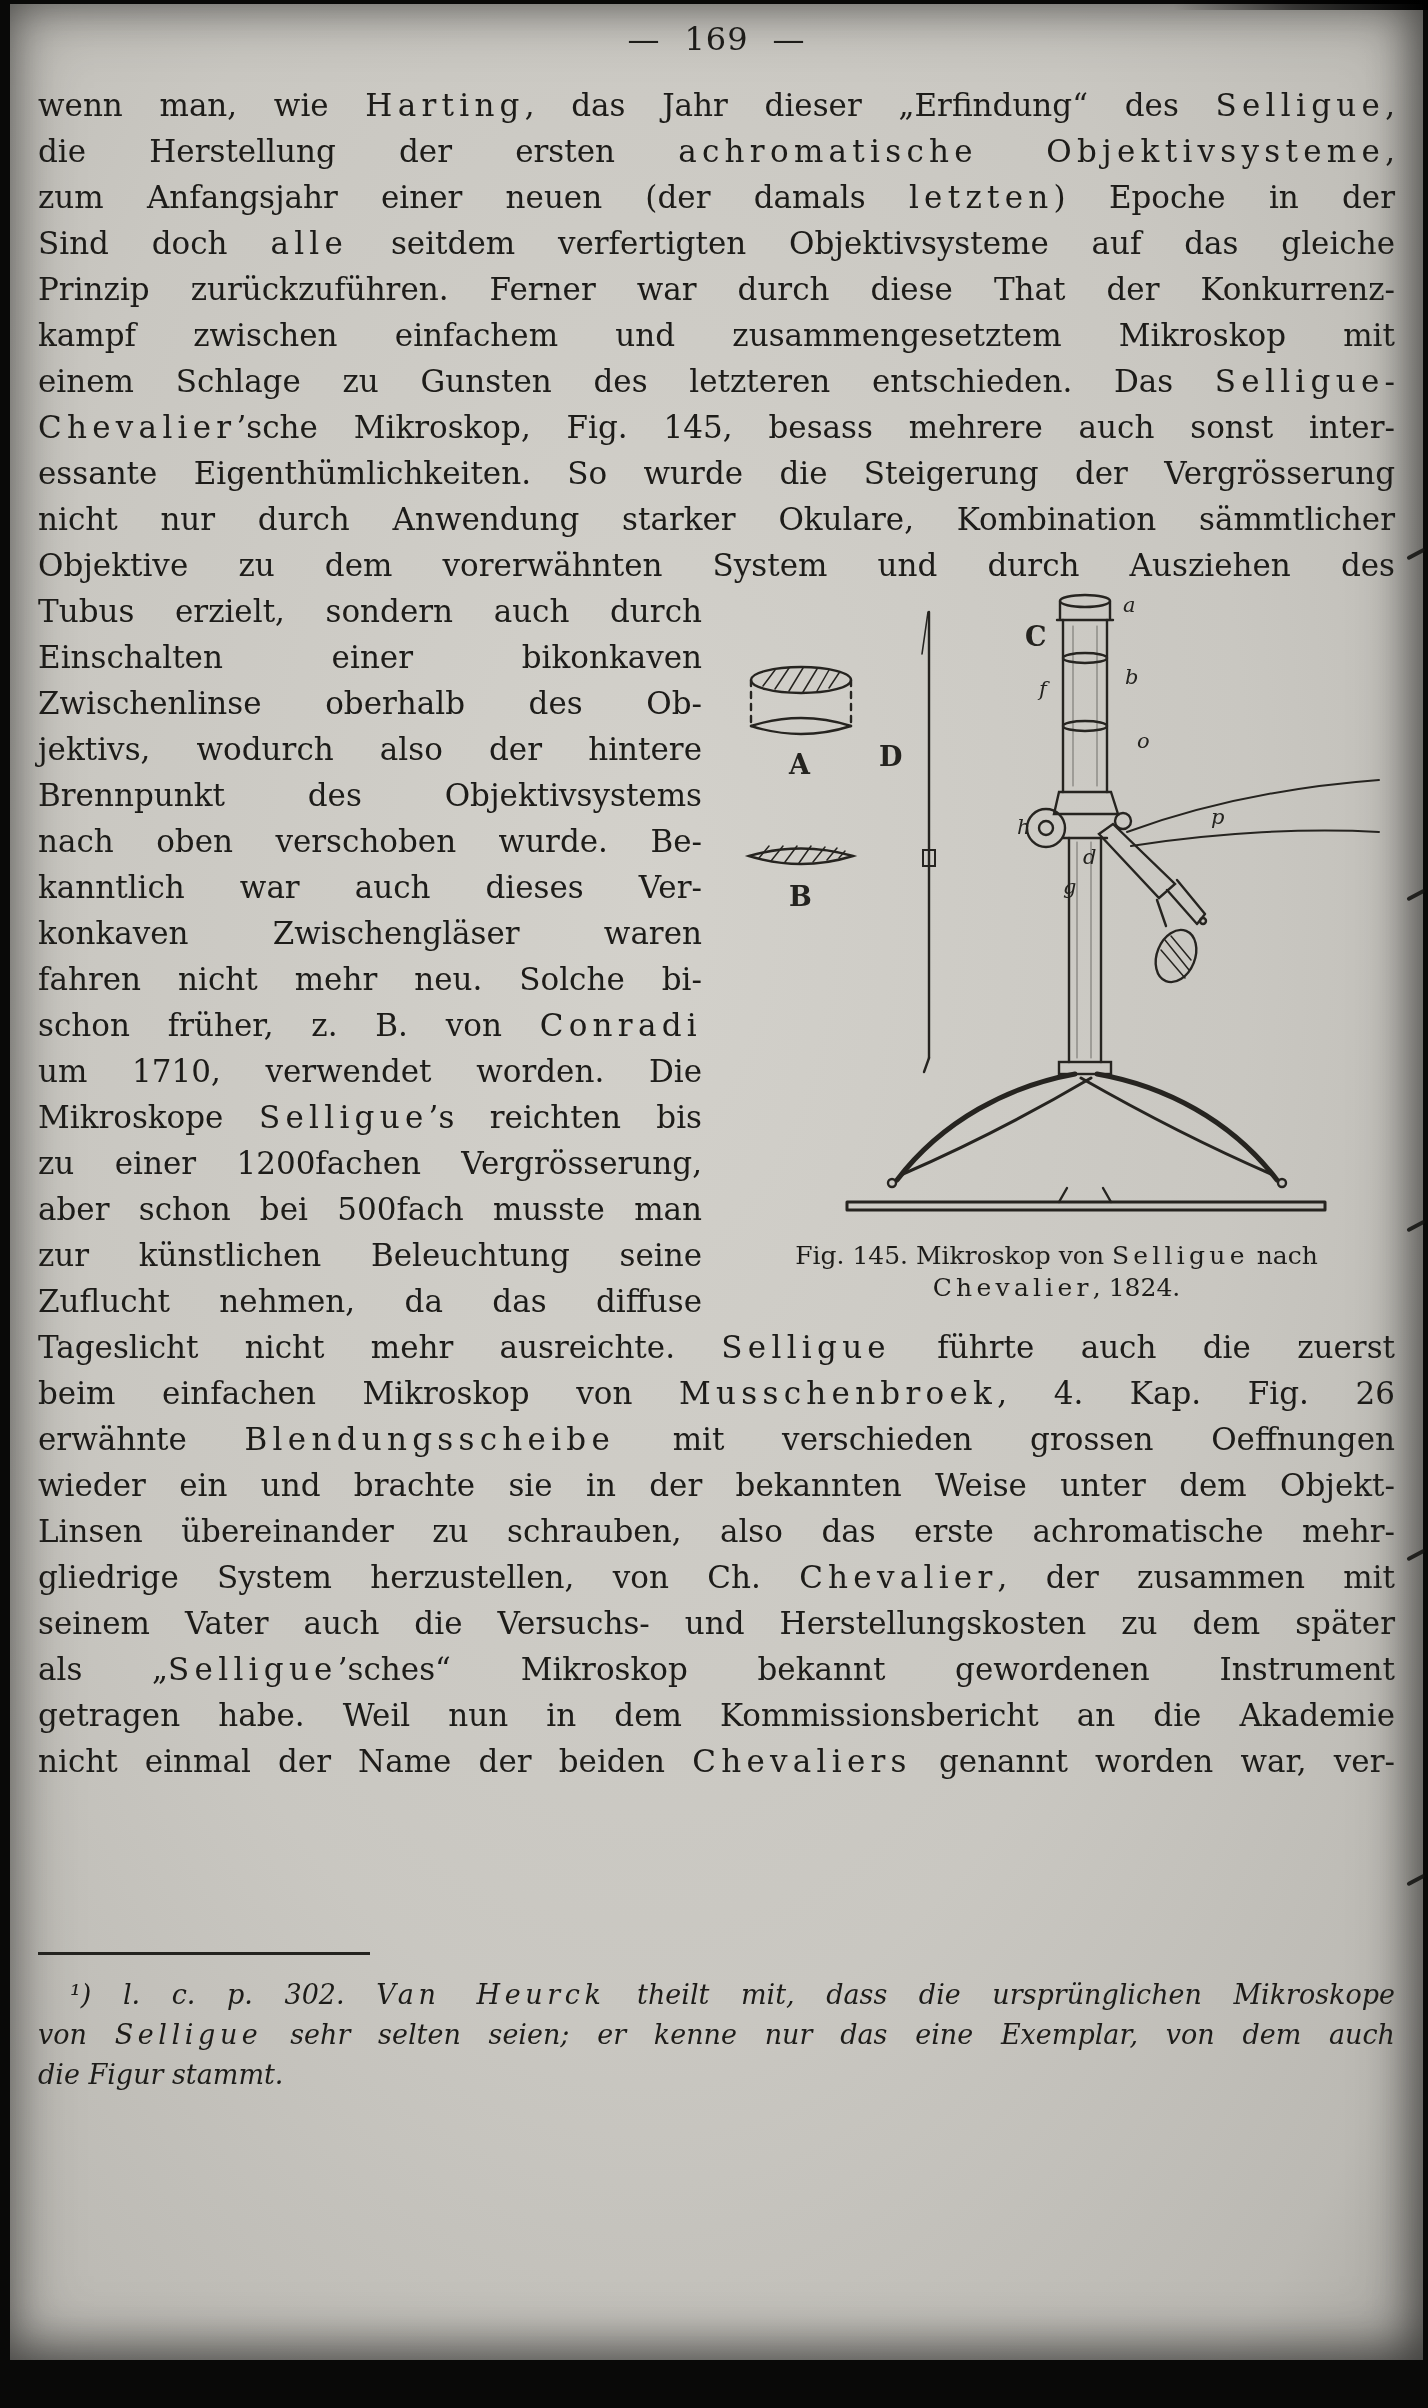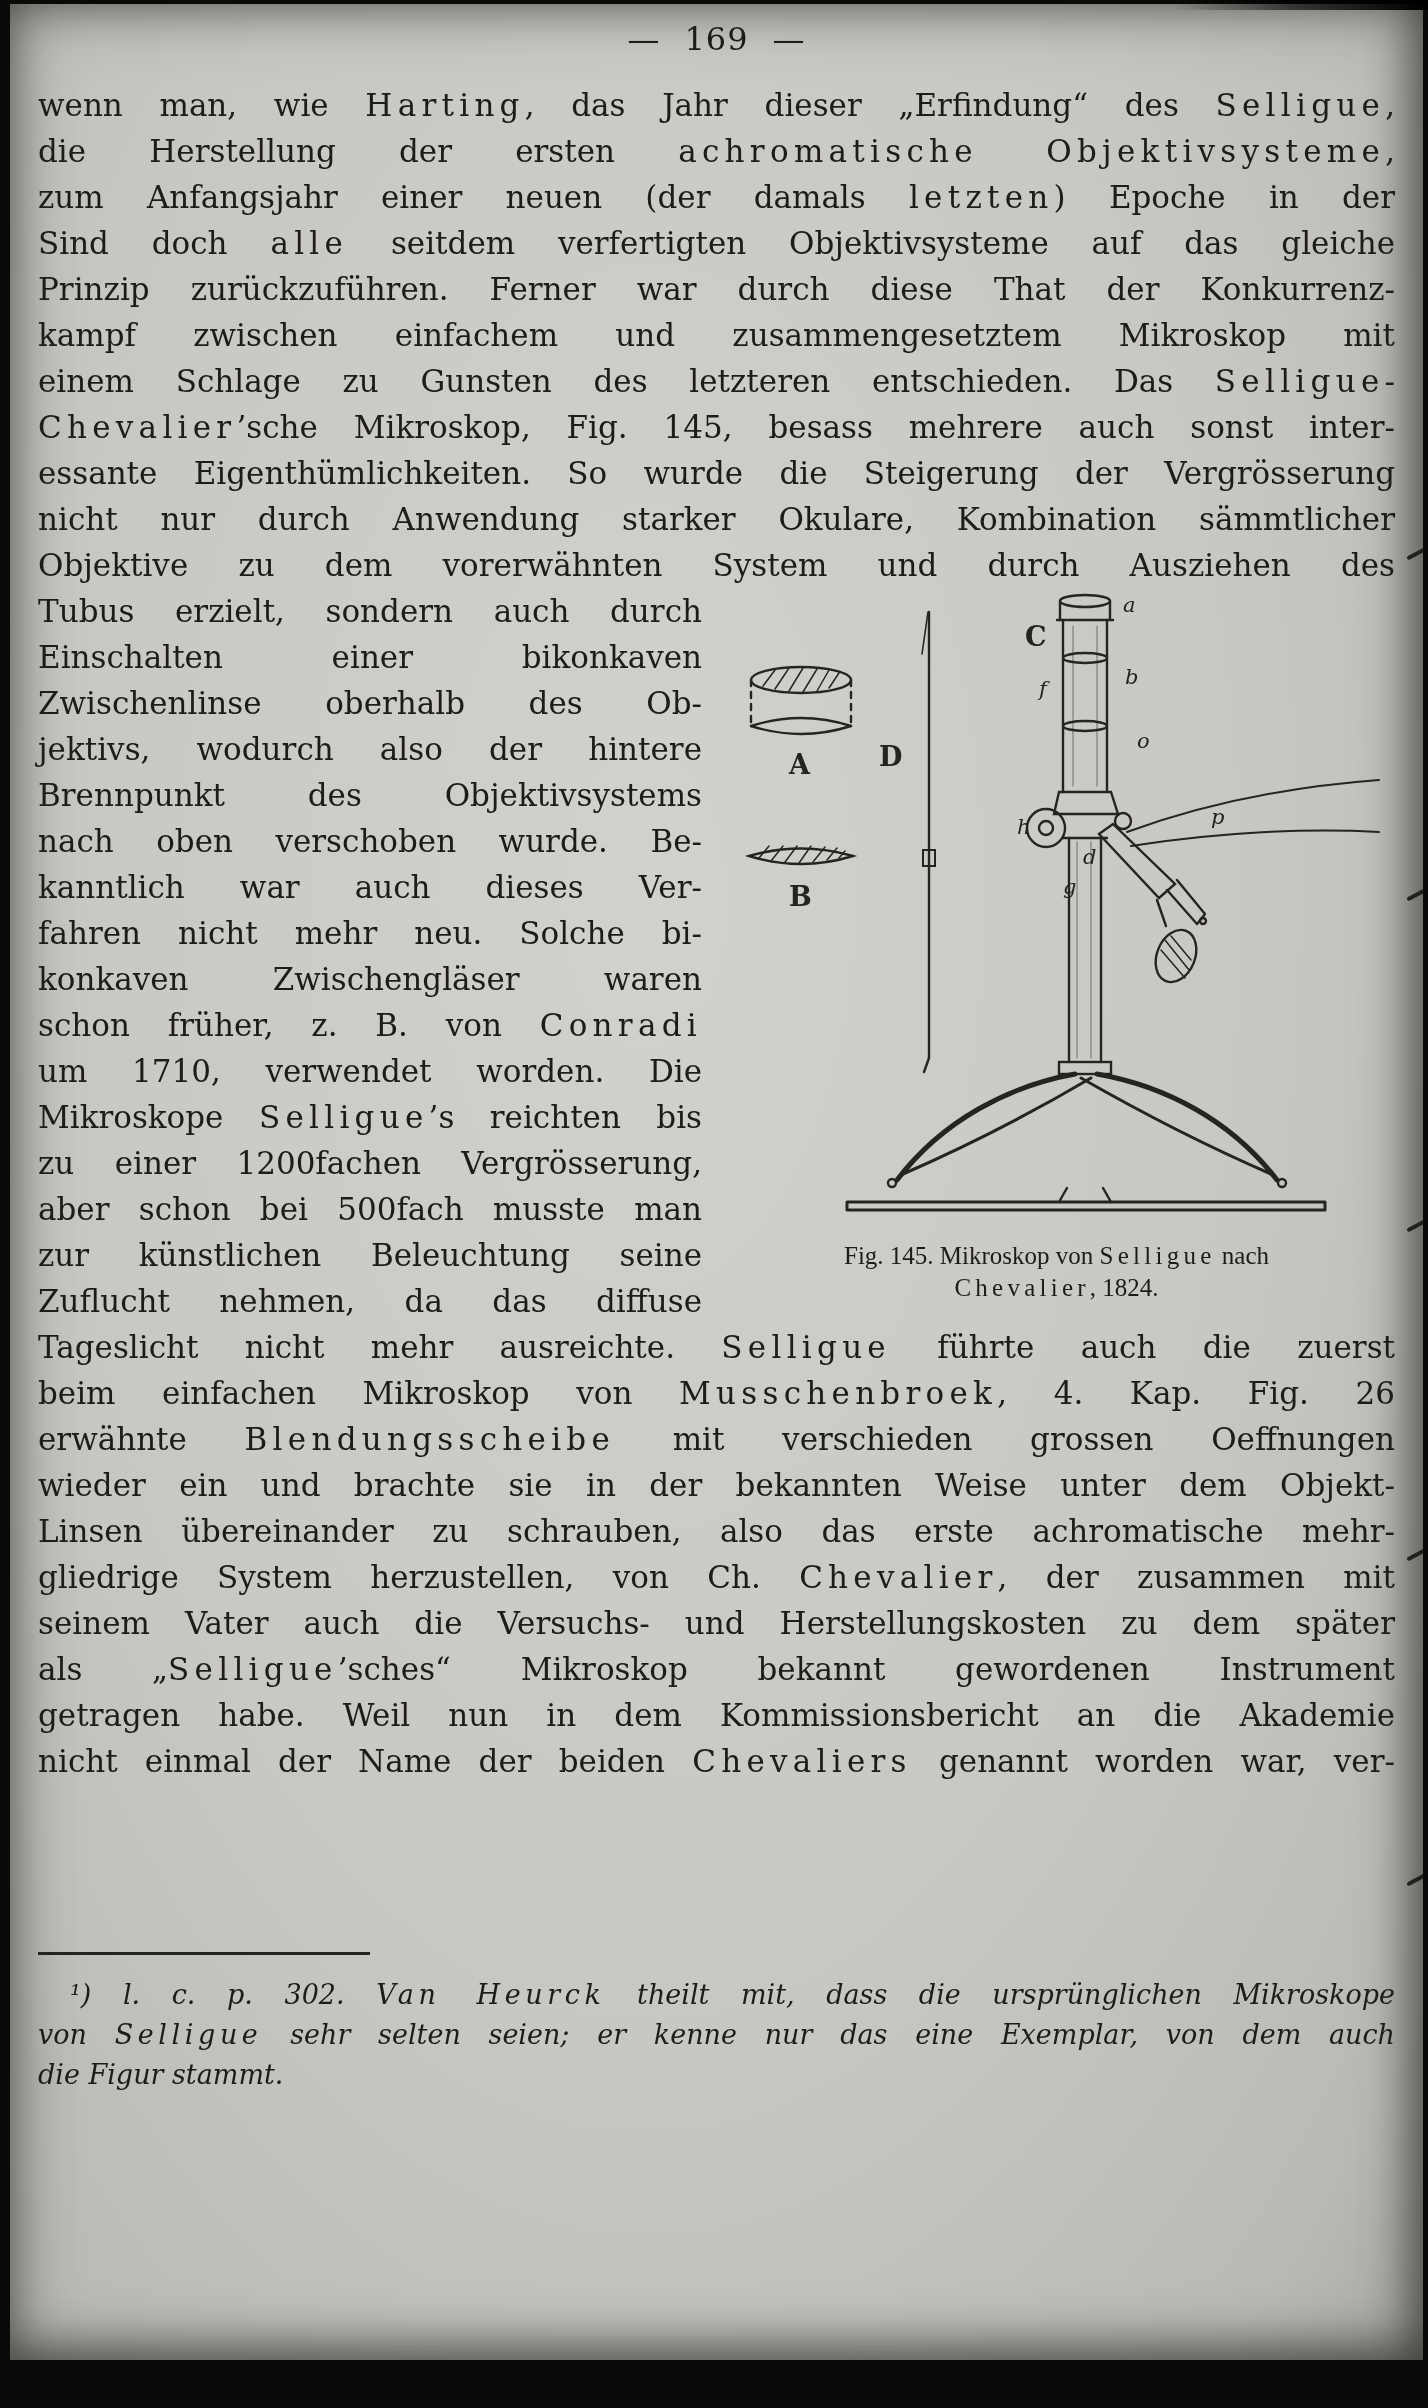--- a/index.html
+++ b/index.html
@@ -27,21 +27,21 @@
     text-align-last:justify;
     -moz-text-align-last:justify;
   }
   .sp{letter-spacing:.17em;}
   .wrap-row{display:flex;align-items:flex-start;}
   .col-text{width:664px;flex:0 0 664px;}
   .col-fig{flex:1 1 auto;padding-left:16px;}
   figure{margin:0;}
   figure svg{display:block;margin:0 auto;}
   .caption{margin-top:12px;font-size:25px;line-height:32px;}
-  .caption .line{text-align:left;text-align-last:center;font-family:Liberation Serif, serif;-moz-text-align-last:center;}
+  .caption .line{text-align:left;text-align-last:center;-moz-text-align-last:center;}
   .footnote{margin-top:168px;font-size:27px;line-height:40px;font-style:italic;}
   .footnote-rule{width:332px;border:none;border-top:3px solid #24231f;margin:0 0 20px 0;}
   .footnote .line:first-child{text-indent:32px;}
   .footnote .line:last-child{text-align-last:left;-moz-text-align-last:left;}
   .figlabel{font:bold 27px "DejaVu Serif",serif;fill:#24231f;stroke:none;}
   .figsmall{font:italic 21px "DejaVu Serif",serif;fill:#24231f;stroke:none;}
   .tick{
     position:absolute;right:2px;width:20px;height:4px;background:#11100e;
     border-radius:2px;transform:rotate(-28deg);opacity:.85;
   }
@@ -78,22 +78,22 @@
 
       <div class="wrap-row">
         <div class="col-text">
             <div class="line">Tubus erzielt, sondern auch durch</div>
             <div class="line">Einschalten einer bikonkaven</div>
             <div class="line">Zwischenlinse oberhalb des Ob-</div>
             <div class="line">jektivs, wodurch also der hintere</div>
             <div class="line">Brennpunkt des Objektivsystems</div>
             <div class="line">nach oben verschoben wurde.  Be-</div>
             <div class="line">kanntlich war auch dieses Ver-</div>
+            <div class="line">konkaven Zwischengläser waren</div>
             <div class="line">fahren nicht mehr neu.  Solche bi-</div>
-            <div class="line">konkaven Zwischengläser waren</div>
             <div class="line">schon früher, z. B. von <span class="sp">Conradi</span></div>
             <div class="line">um 1710, verwendet worden.  Die</div>
             <div class="line">Mikroskope <span class="sp">Selligue</span>’s reichten bis</div>
             <div class="line">zu einer 1200fachen Vergrösserung,</div>
             <div class="line">aber schon bei 500fach musste man</div>
             <div class="line">zur künstlichen Beleuchtung seine</div>
             <div class="line">Zuflucht nehmen, da das diffuse</div>
           </div>
         <div class="col-fig">
           <figure>

